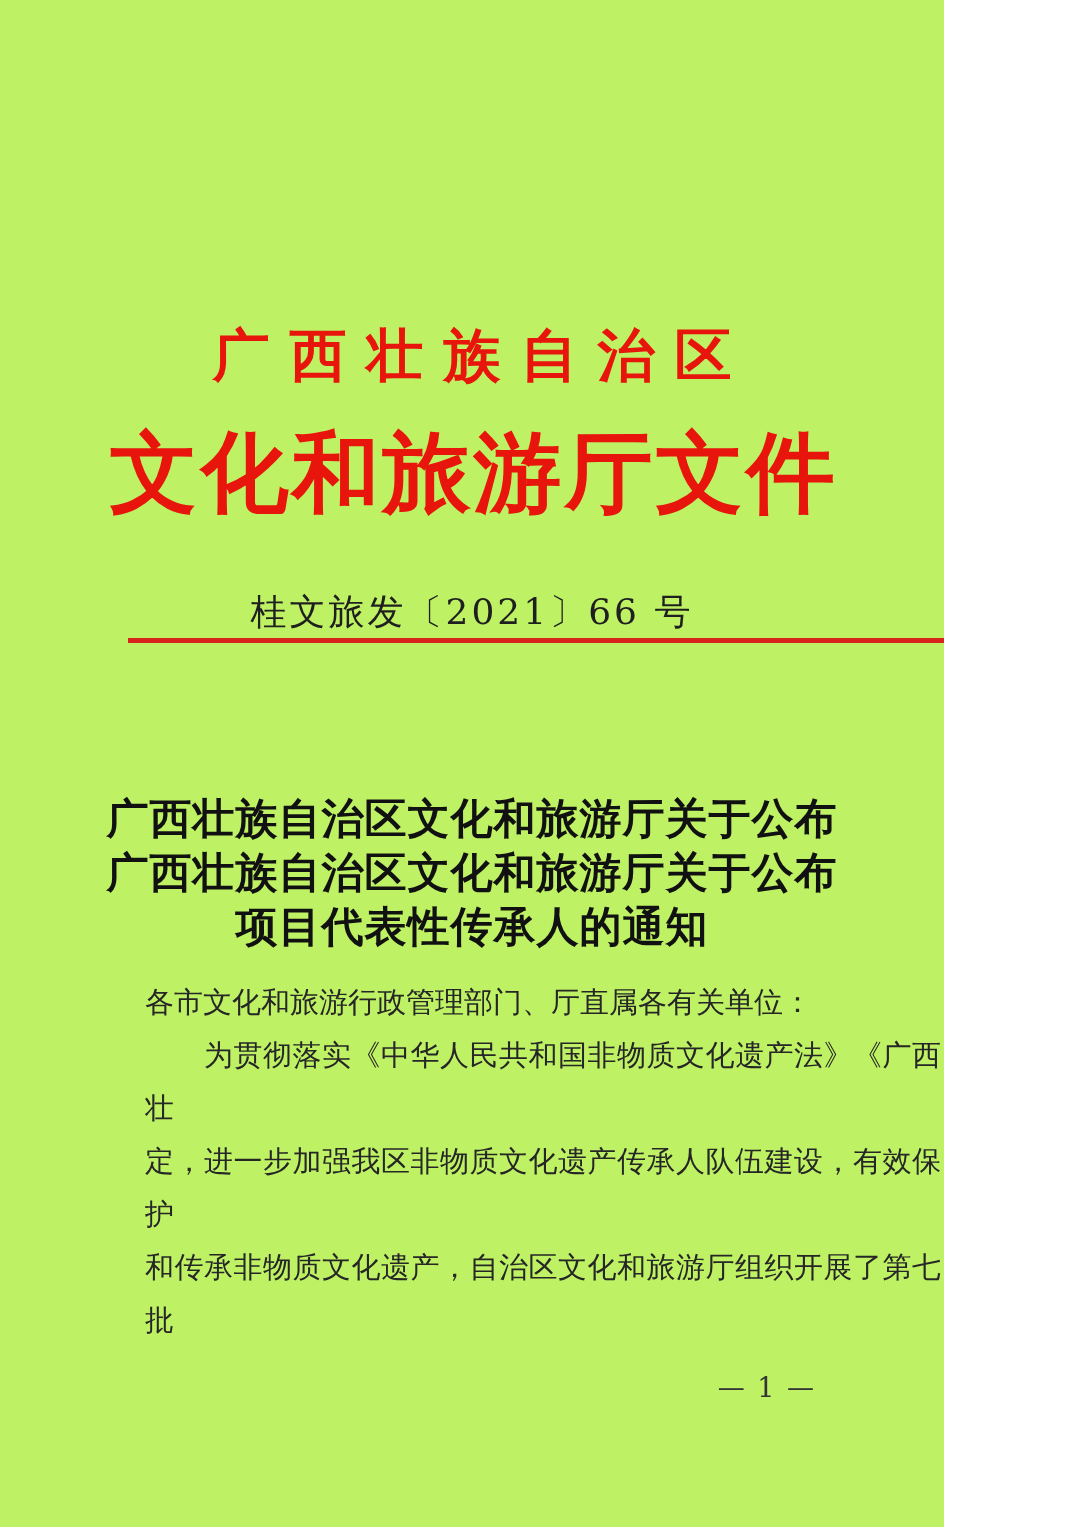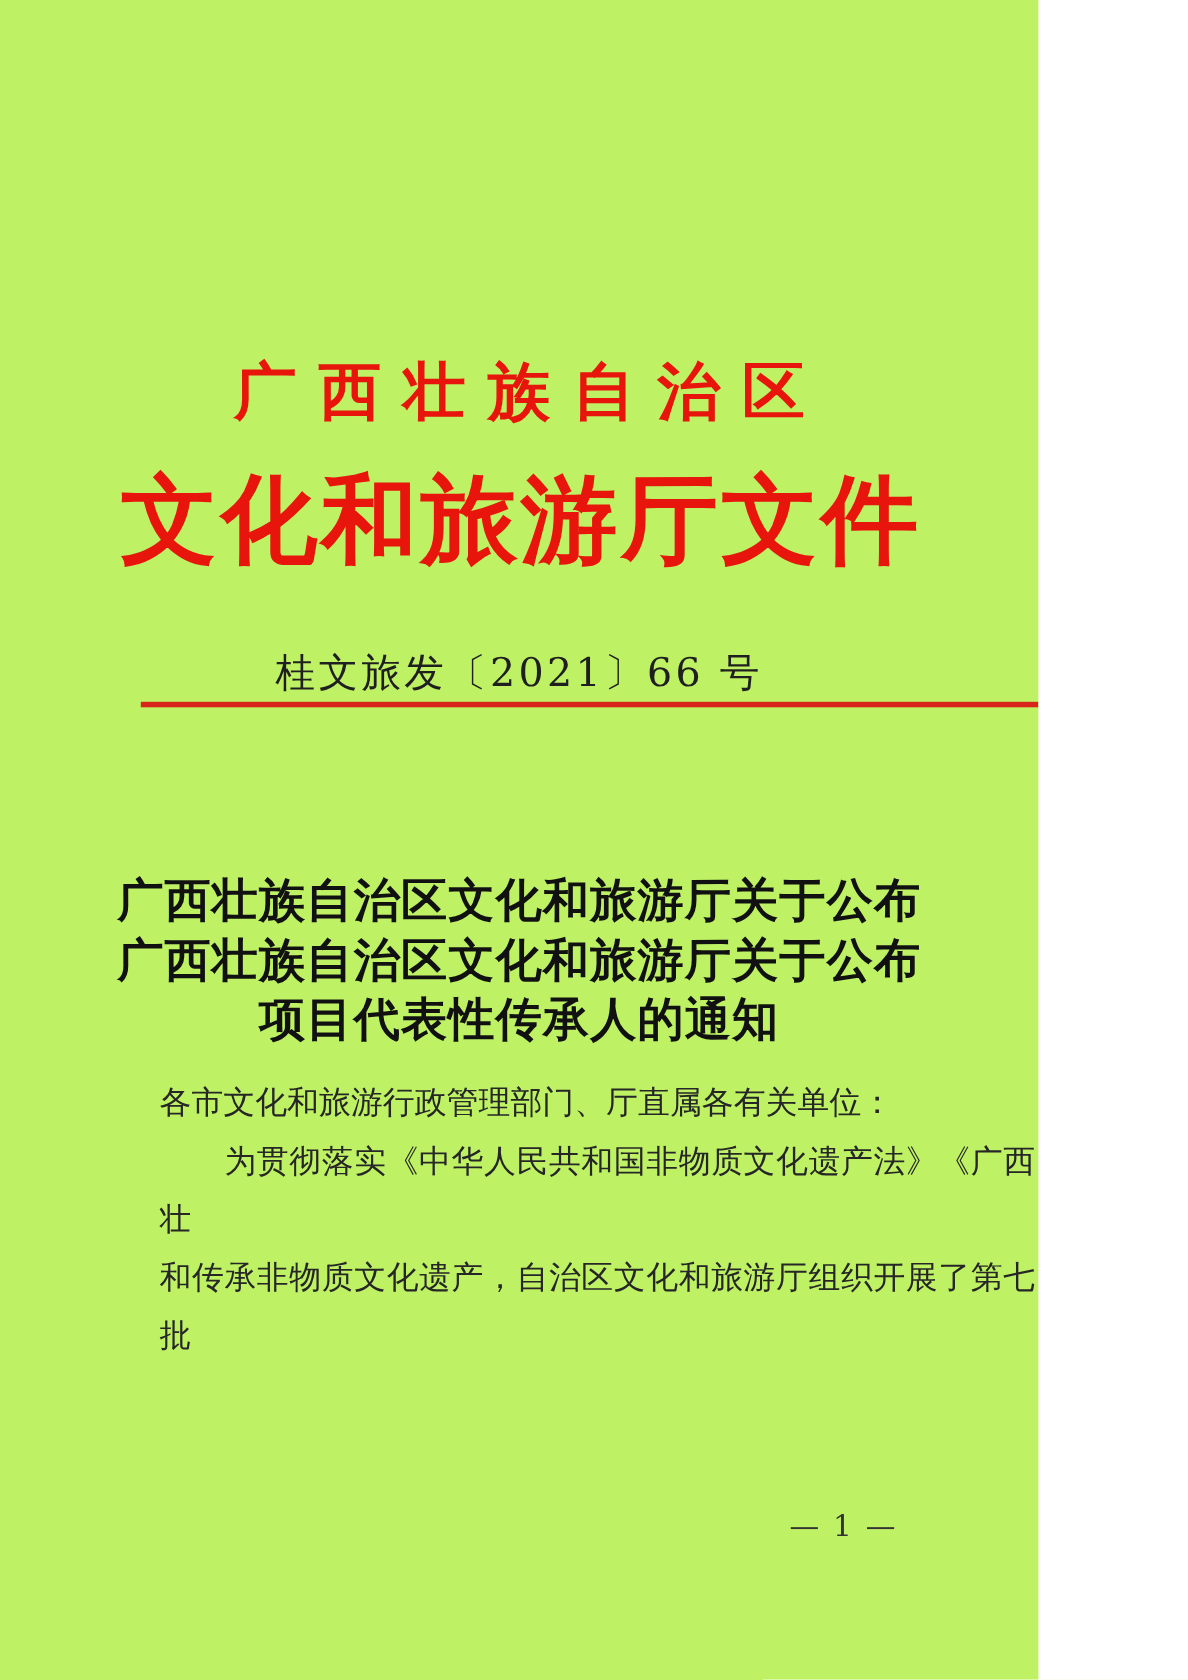--- a/index.html
+++ b/index.html
@@ -119,19 +119,20 @@
 
   <div class="title-block">
     <div class="title-line">广西壮族自治区文化和旅游厅关于公布</div>
     <div class="title-line">广西壮族自治区文化和旅游厅关于公布</div>
     <div class="title-line">项目代表性传承人的通知</div>
   </div>
 
   <div class="body-block">
     <div class="body-line">各市文化和旅游行政管理部门、厅直属各有关单位：</div>
     <div class="body-line just indent">为贯彻落实《中华人民共和国非物质文化遗产法》《广西壮</div>
+    <div class="body-line just">定，进一步加强我区非物质文化遗产传承人队伍建设，有效保护</div>
     <div class="body-line just">和传承非物质文化遗产，自治区文化和旅游厅组织开展了第七批</div>
 
   </div>
 
   <div class="page-number">— 1 —</div>
 
 </div>
 
 </body></html>

